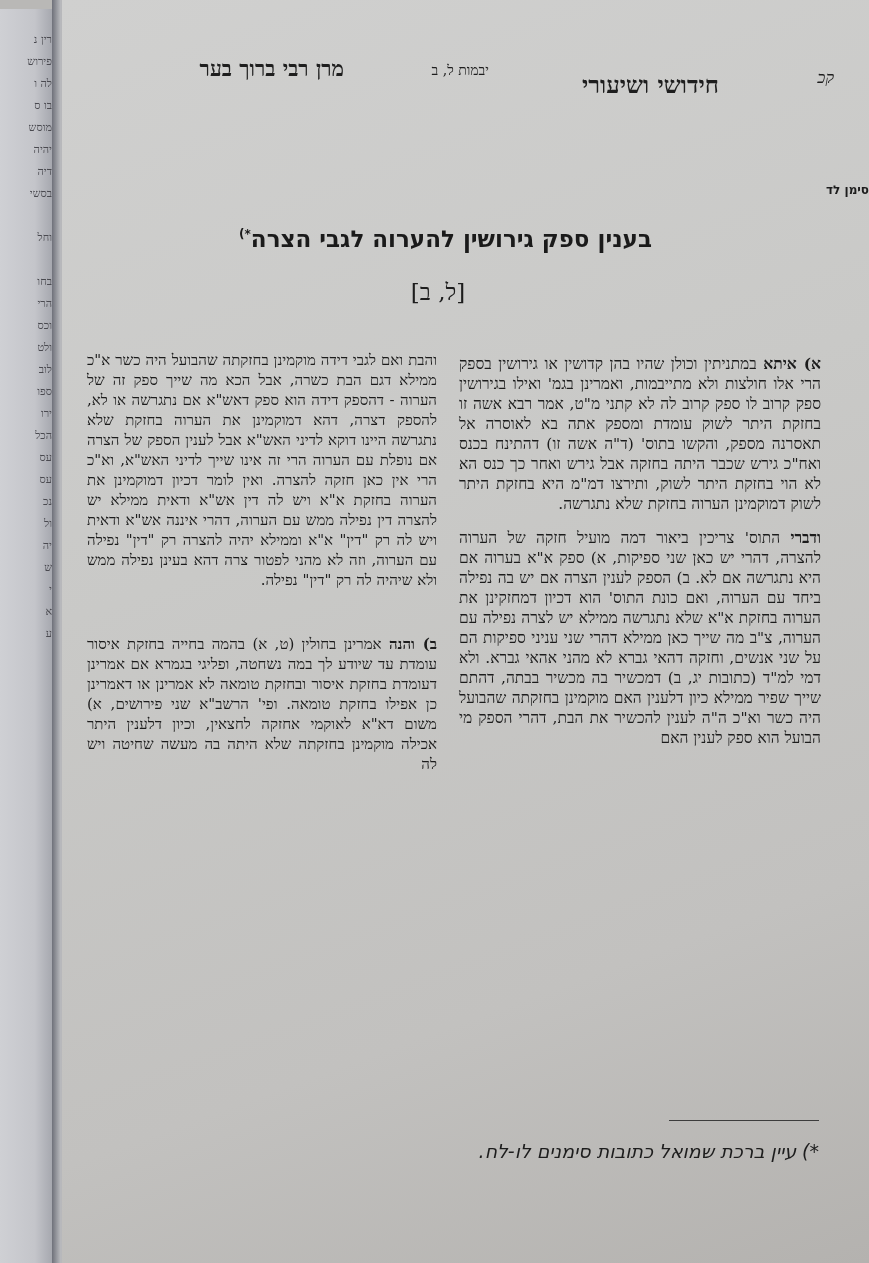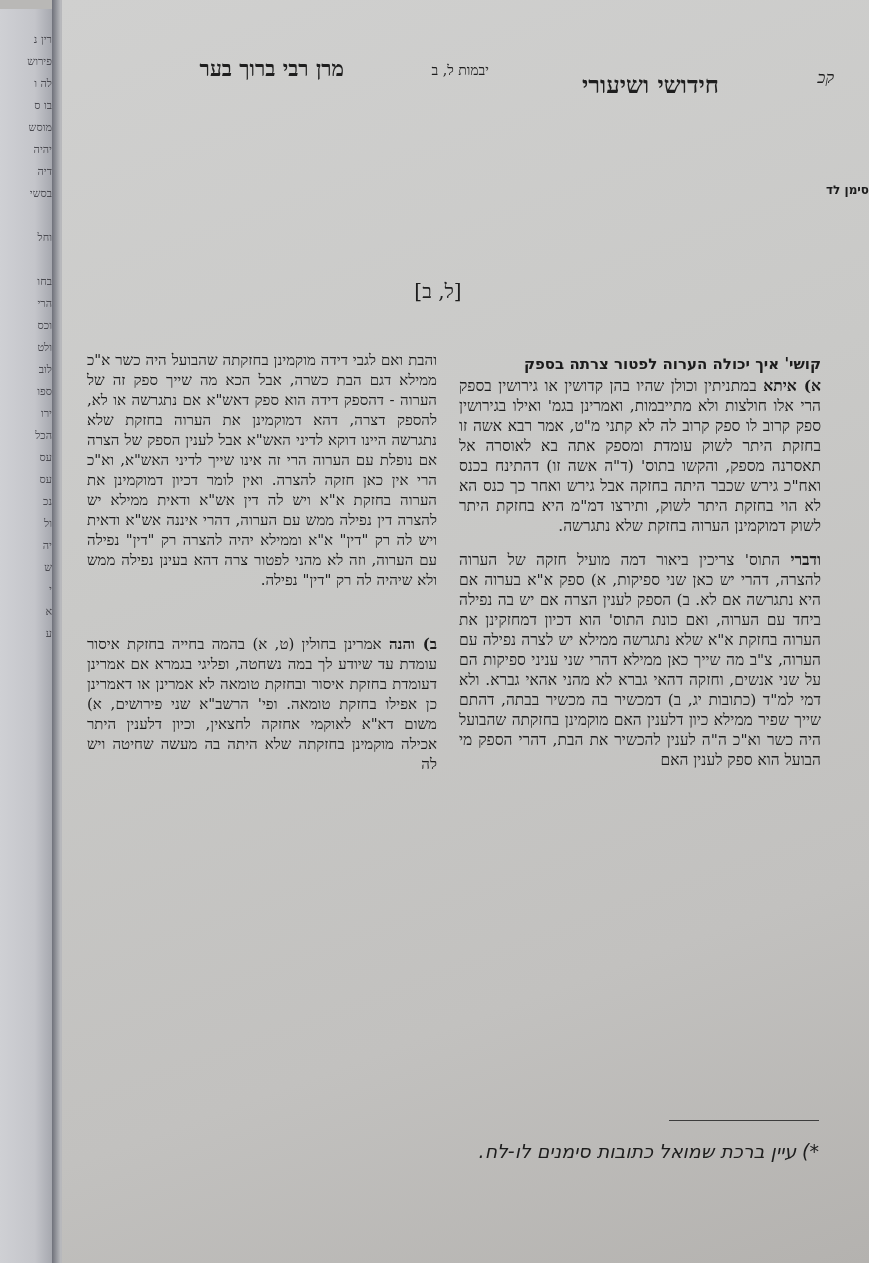--- a/index.html
+++ b/index.html
@@ -36,21 +36,21 @@
   .rh-book { position: absolute; right: 150px; top: 18px; font-size: 24px; font-weight: bold; }
   .rh-tractate { position: absolute; right: 380px; top: 10px; font-size: 14px; }
   .rh-author { position: absolute; right: 525px; top: 4px; font-size: 21px; font-weight: bold; }
 
   .siman { position: absolute; top: 183px; left: 0; right: 0; text-align: right; direction: rtl;
     font-family: "DejaVu Sans", sans-serif; font-size: 12px; font-weight: bold; color: #1d1d1d; margin-left: -55px; }
   .title { position: absolute; top: 226px; left: 0; right: 0; text-align: center; direction: rtl;
     font-family: "DejaVu Sans", sans-serif; font-size: 23px; font-weight: bold; color: #1a1a1a; margin-left: -40px; }
   .title sup { font-size: 12px; }
   .daf { position: absolute; top: 279px; left: 0; right: 0; text-align: center; direction: rtl;
-    font-size: 20px; color: #1d1d1d; margin-left: -55px; }
+    font-size: 23px; color: #1d1d1d; margin-left: -55px; }
 
   .col {
     position: absolute; direction: rtl; color: #1c1c1c; font-size: 15.5px; line-height: 20px;
     text-align: justify; text-align-last: right;
   }
   .col-right { top: 354px; right: 48px; width: 362px; }
   .col-left { top: 350px; right: 432px; width: 350px; font-size: 15px; }
   .col .subhead { font-family: "DejaVu Sans", sans-serif; font-weight: bold; font-size: 15px; margin-bottom: 2px; }
   .col p { margin: 0; }
   .col .para { margin-bottom: 14px; }
@@ -105,24 +105,26 @@
 <div class="page">
 
   <div class="running-head">
     <span class="rh-page-num">קכ</span>
     <span class="rh-book">חידושי ושיעורי</span>
     <span class="rh-tractate">יבמות ל, ב</span>
     <span class="rh-author">מרן רבי ברוך בער</span>
   </div>
 
   <div class="siman">סימן לד</div>
+  <div class="title">
+    <span>בענין ספק גירושין להערוה לגבי הצרה</span><sup>*)</sup>
+  </div>
   <div class="daf">[ל, ב]</div>
 
   <div class="col col-right">
-    <div class="subhead">קושי' איך יכולה הערוה לפטור צרתה בספק</div>
     <p class="para">
       <span class="lead">א) איתא</span>
       <span>במתניתין וכולן שהיו בהן קדושין או גירושין בספק הרי אלו חולצות ולא מתייבמות, ואמרינן בגמ' ואילו בגירושין ספק קרוב לו ספק קרוב לה לא קתני מ"ט, אמר רבא אשה זו בחזקת היתר לשוק עומדת ומספק אתה בא לאוסרה אל תאסרנה מספק, והקשו בתוס' (ד"ה אשה זו) דהתינח בכנס ואח"כ גירש שכבר היתה בחזקה אבל גירש ואחר כך כנס הא לא הוי בחזקת היתר לשוק, ותירצו דמ"מ היא בחזקת היתר לשוק דמוקמינן הערוה בחזקת שלא נתגרשה.</span>
     </p>
     <p class="para">
       <span class="lead">ודברי</span>
       <span>התוס' צריכין ביאור דמה מועיל חזקה של הערוה להצרה, דהרי יש כאן שני ספיקות, א) ספק א"א בערוה אם היא נתגרשה אם לא. ב) הספק לענין הצרה אם יש בה נפילה ביחד עם הערוה, ואם כונת התוס' הוא דכיון דמחזקינן את הערוה בחזקת א"א שלא נתגרשה ממילא יש לצרה נפילה עם הערוה, צ"ב מה שייך כאן ממילא דהרי שני עניני ספיקות הם על שני אנשים, וחזקה דהאי גברא לא מהני אהאי גברא. ולא דמי למ"ד (כתובות יג, ב) דמכשיר בה מכשיר בבתה, דהתם שייך שפיר ממילא כיון דלענין האם מוקמינן בחזקתה שהבועל היה כשר וא"כ ה"ה לענין להכשיר את הבת, דהרי הספק מי הבועל הוא ספק לענין האם</span>
     </p>
   </div>
 

